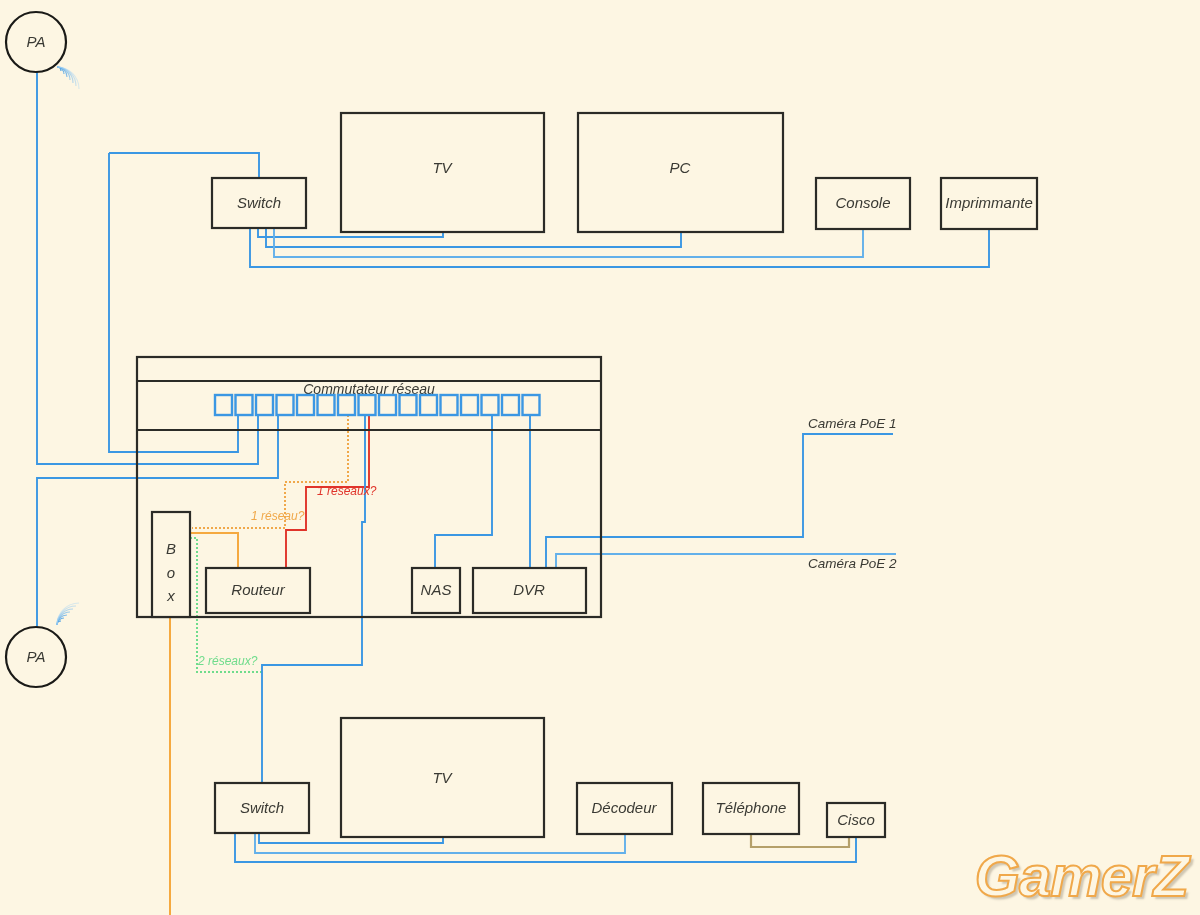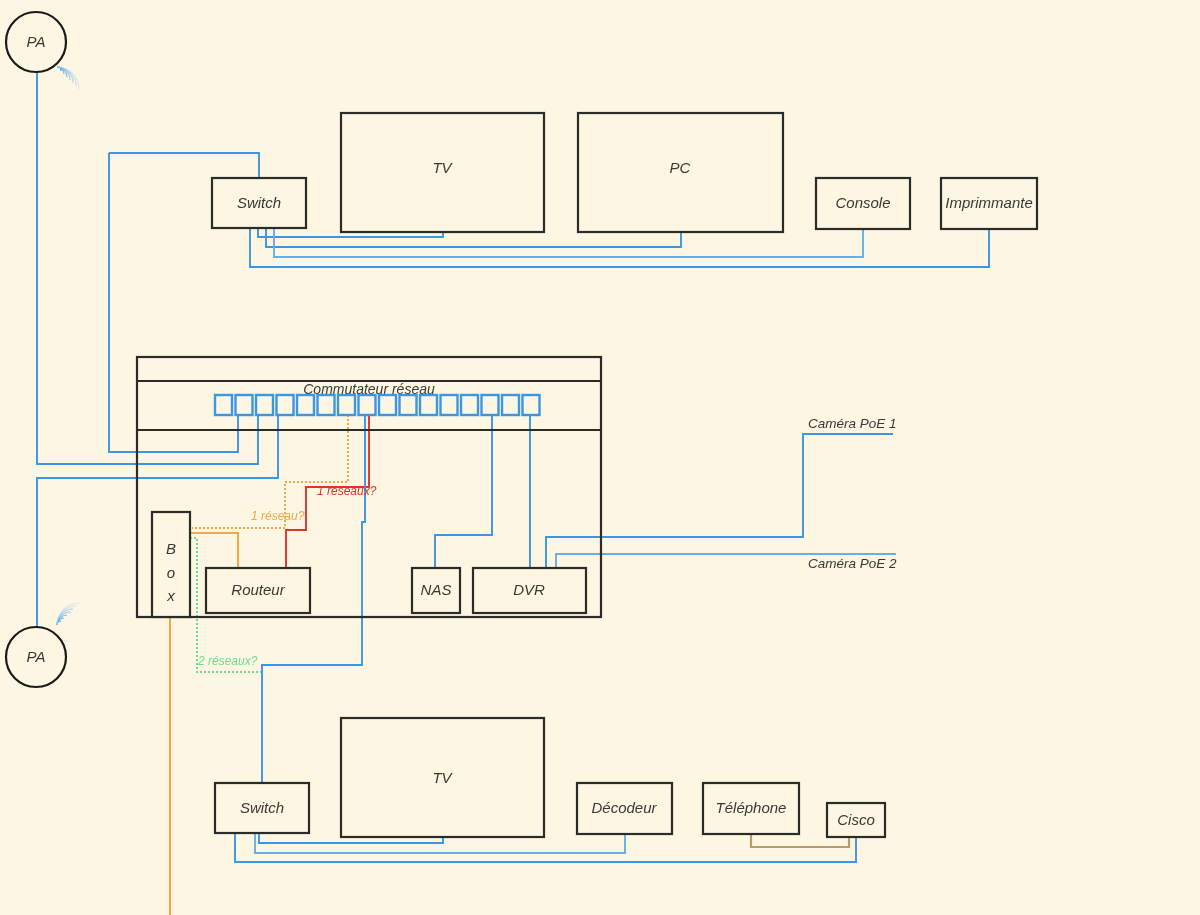--- a/index.html
+++ b/index.html
@@ -326,14 +326,15 @@
       <rect class="box-rect" x="703" y="783" width="96" height="51"></rect>
       <text class="dev-label" x="751" y="809">Téléphone</text>
     </g>
     <g>
       <rect class="box-rect" x="827" y="803" width="58" height="34"></rect>
       <text class="dev-label" x="856" y="821">Cisco</text>
     </g>
 
   </svg>
 
+  <div class="watermark">GamerZ</div>
 
 </div>
 
 </body></html>

